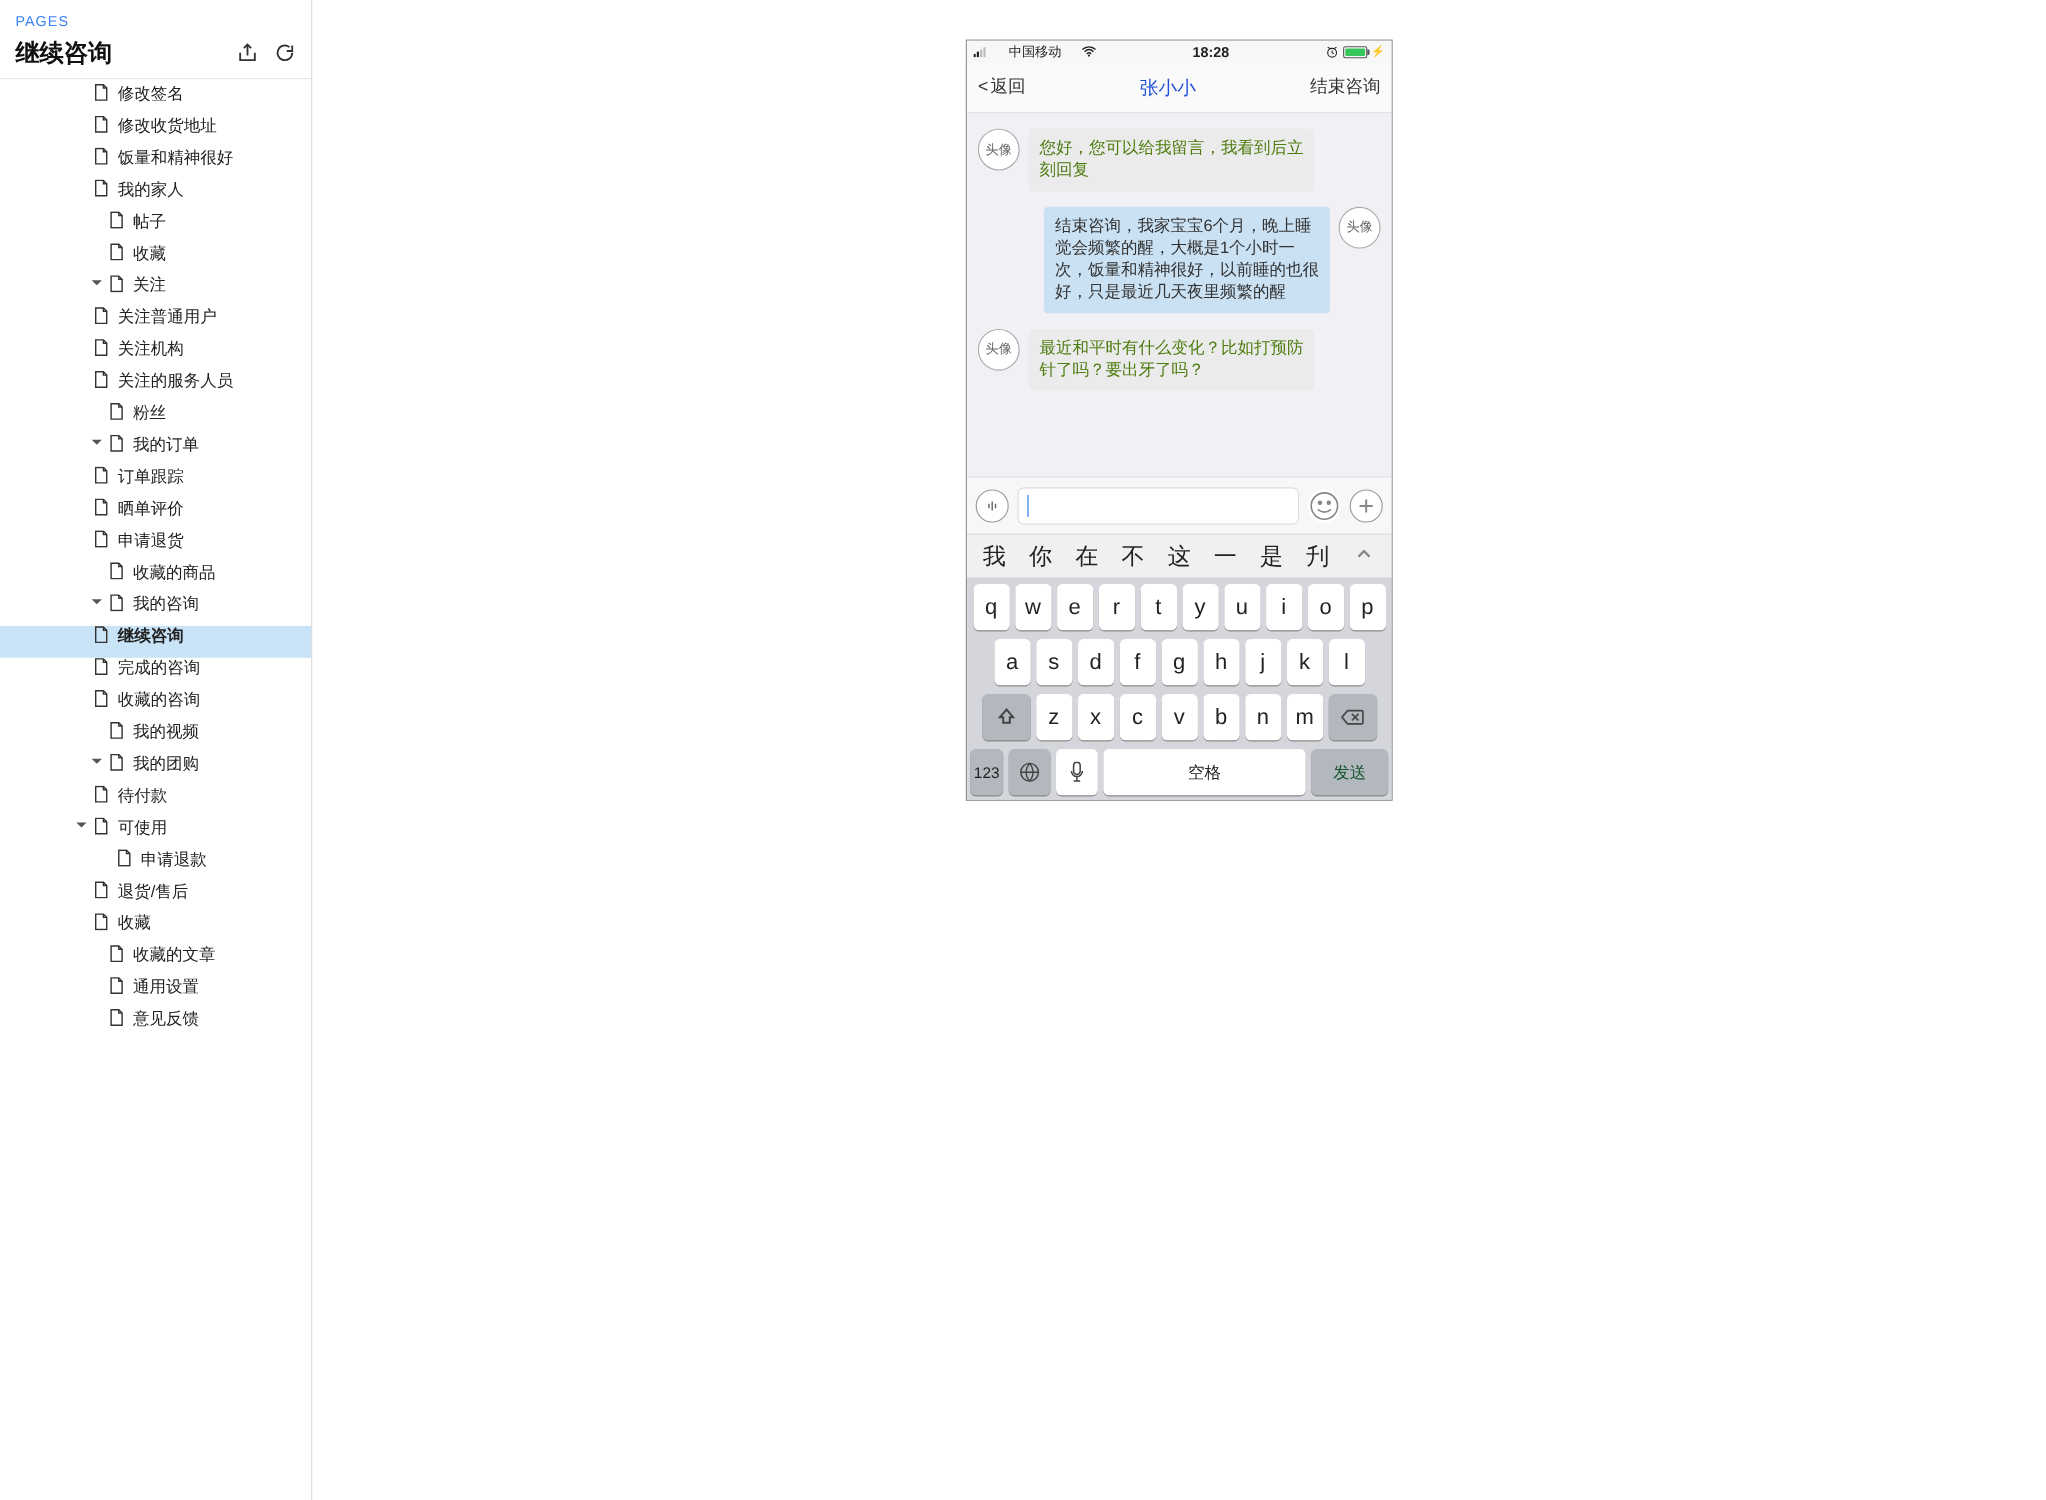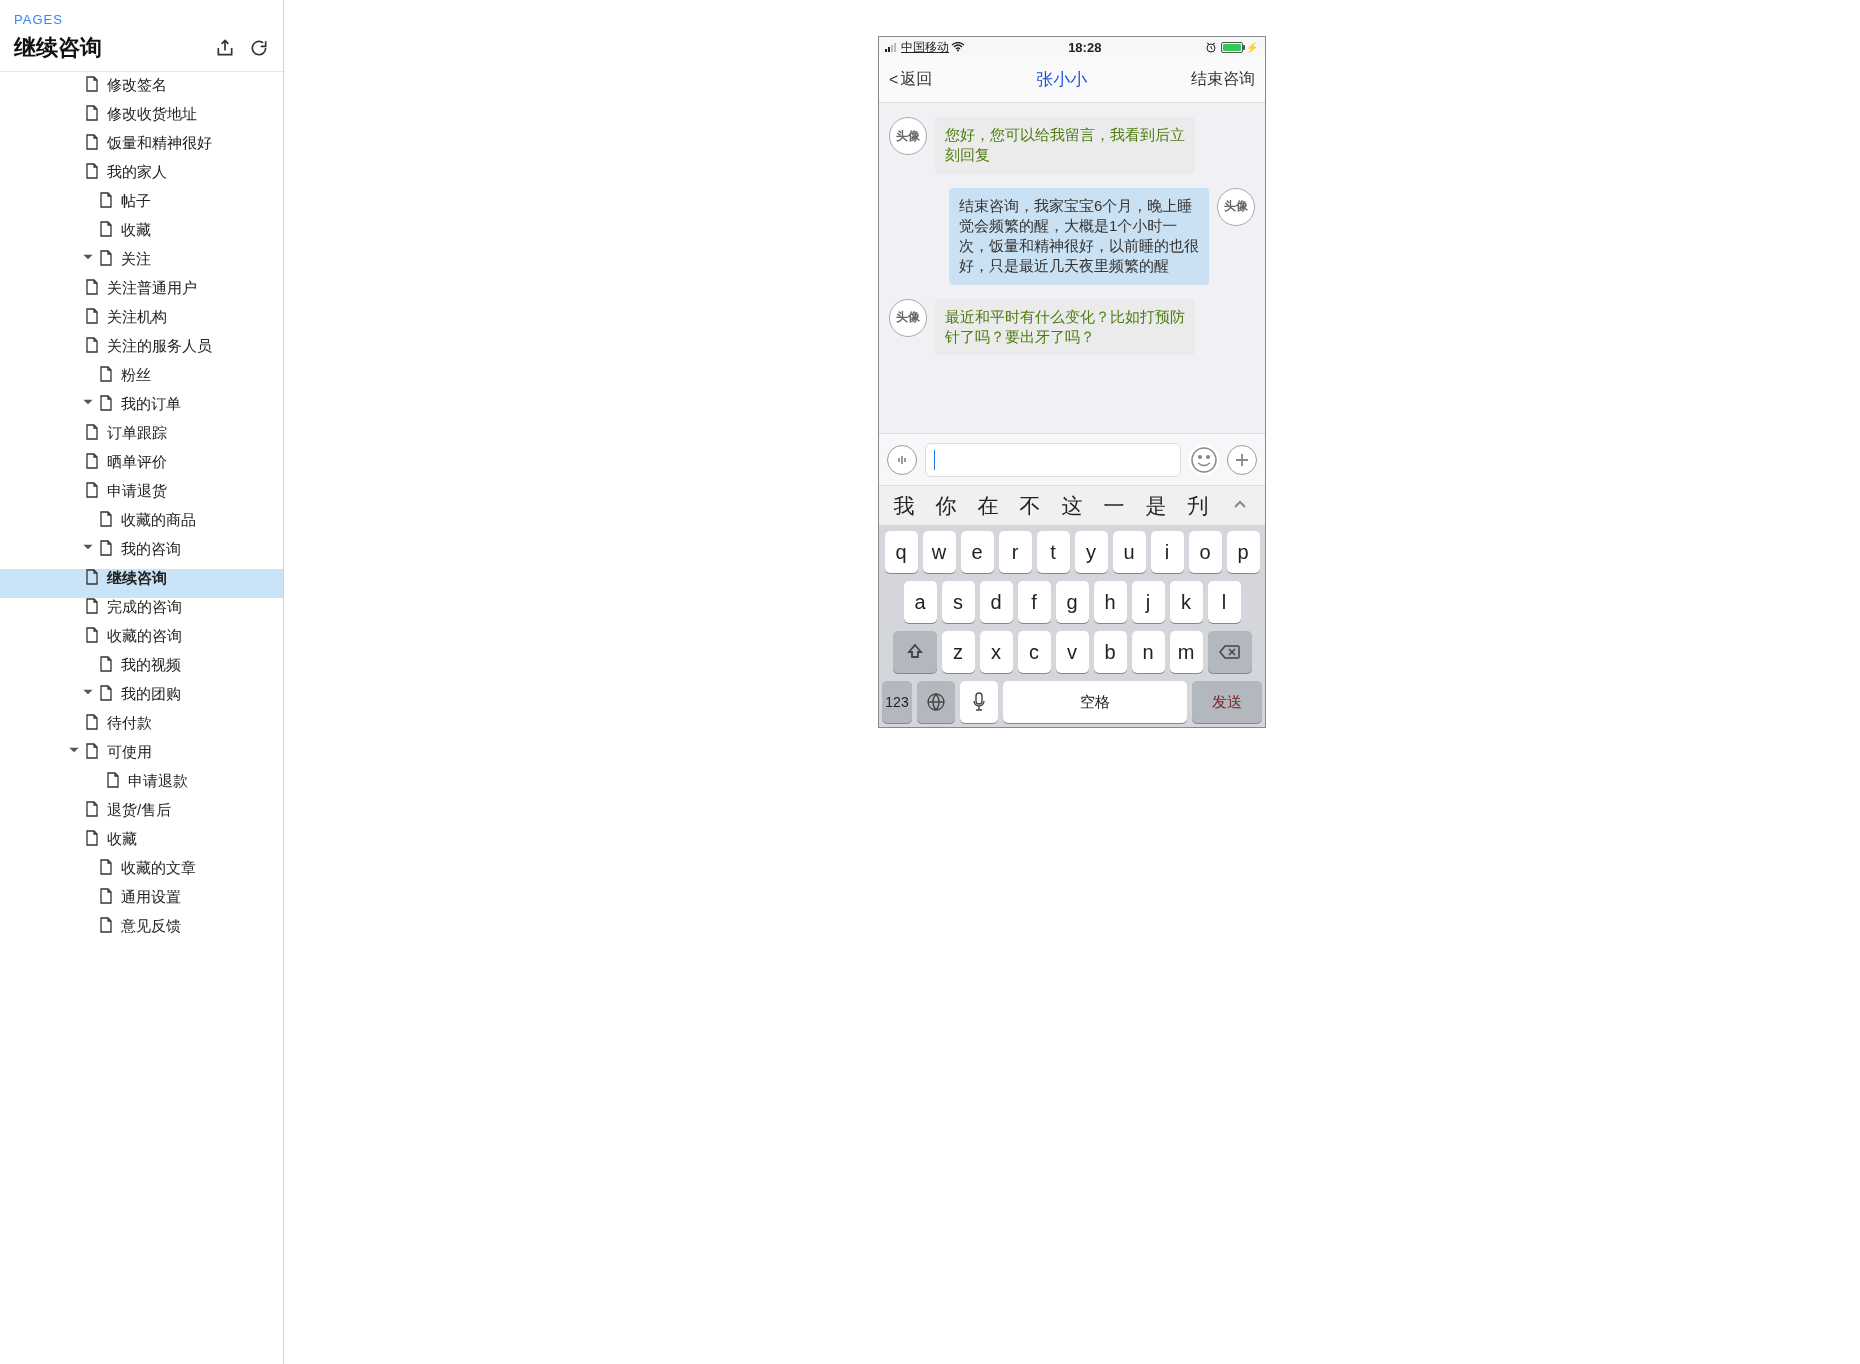--- a/index.html
+++ b/index.html
@@ -28,36 +28,36 @@
 .indent-4 { padding-left: 106px; }
 .caret { width: 14px; height: 14px; margin-left: -18px; margin-right: 4px; color: #555; flex-shrink: 0; }
 .page-icon { width: 14px; height: 16px; margin-right: 8px; flex-shrink: 0; }
 .page-icon svg { display: block; }
 .tree-label { }
 
 .canvas { flex: 1; display: flex; justify-content: center; padding-top: 36px; background: #fff; overflow: auto; }
 .phone { width: 388px; height: 692px; border: 1px solid #888; background: #f1f0f5; display: flex; flex-direction: column; position: relative; }
 
 .status-bar { height: 20px; background: #f7f7f7; display: flex; align-items: center; justify-content: space-between; padding: 0 6px; font-size: 12px; color: #222; }
-.status-left { display: flex; align-items: center; gap: 2px; text-decoration: underline; }
+.status-left { display: flex; align-items: center; gap: 18px; }
 .status-time { font-weight: 600; font-size: 13px; }
 .status-right { display: flex; align-items: center; gap: 4px; }
 .battery { width: 22px; height: 11px; border: 1px solid #555; border-radius: 2px; position: relative; }
 .battery::after { content: ''; position: absolute; right: -3px; top: 2px; width: 2px; height: 5px; background: #555; border-radius: 0 1px 1px 0; }
 .battery-fill { position: absolute; inset: 1px; background: #35c759; border-radius: 1px; }
 
 .nav-bar { height: 46px; background: #fafafa; border-bottom: 1px solid #ddd; display: flex; align-items: center; justify-content: space-between; padding: 0 10px; font-size: 16px; color: #333; }
 .nav-back { cursor: pointer; display: flex; align-items: center; gap: 2px; }
 .nav-title { color: #1d4ed8; font-size: 17px; }
 .nav-action { cursor: pointer; }
 
 .messages { flex: 1; background: #f1f0f5; padding: 14px 10px; overflow-y: auto; }
 .msg-row { display: flex; margin-bottom: 14px; align-items: flex-start; gap: 8px; }
 .msg-row.right { flex-direction: row-reverse; }
-.avatar { width: 38px; height: 38px; border: 1.5px solid #aaa; border-radius: 50%; display: flex; align-items: center; justify-content: center; font-size: 12px; color: #666; background: #fff; flex-shrink: 0; font-weight: bold; }
+.avatar { width: 38px; height: 38px; border: 1.5px solid #aaa; border-radius: 50%; display: flex; align-items: center; justify-content: center; font-size: 12px; color: #666; background: #fff; flex-shrink: 0; }
 .bubble { max-width: 260px; padding: 8px 10px; font-size: 15px; line-height: 1.35; border-radius: 4px; }
 .bubble.left { background: #ebebeb; color: #4d7c0f; }
 .bubble.right { background: #cae1f3; color: #333; }
 
 .input-bar { height: 52px; background: #f7f7f9; border-top: 1px solid #ddd; display: flex; align-items: center; padding: 0 8px; gap: 8px; }
 .circle-btn { width: 30px; height: 30px; border: 1.5px solid #999; border-radius: 50%; display: flex; align-items: center; justify-content: center; color: #666; cursor: pointer; background: #fff; }
 .text-input { flex: 1; height: 34px; background: #fff; border: 1px solid #ddd; border-radius: 6px; padding: 0 8px; font-size: 15px; outline: none; }
 .text-input::placeholder { color: #bbb; }
 .cursor-bar { width: 1px; height: 20px; background: #1a73e8; display: inline-block; vertical-align: middle; }
 
@@ -65,21 +65,21 @@
 .ime-candidates span { cursor: pointer; flex: 1; text-align: center; }
 .ime-expand { width: 28px; color: #888; flex: 0 0 28px; }
 
 .keyboard { background: #d4d6db; padding: 6px 3px 4px; }
 .kb-row { display: flex; justify-content: center; gap: 5px; margin-bottom: 8px; }
 .key { background: #fff; border-radius: 5px; box-shadow: 0 1px 0 #888; height: 42px; display: flex; align-items: center; justify-content: center; font-size: 20px; color: #222; cursor: pointer; }
 .key.letter { width: 33px; }
 .key.dark { background: #b3b7be; }
 .key.wide { width: 44px; }
 .key.space { flex: 1; font-size: 15px; }
-.key.send { width: 70px; font-size: 15px; color: #7f1d1d; }
+.key.send { width: 70px; font-size: 15px; color: #14532d; }
 .kb-row.bottom { gap: 5px; margin-bottom: 0; }
 .kb-row.bottom .key { height: 42px; }
 </style>
 </head>
 <body>
 
 <div class="sidebar">
   <div class="sidebar-header">
     <div class="sidebar-pages-label">PAGES</div>
     <div class="sidebar-title-row">

